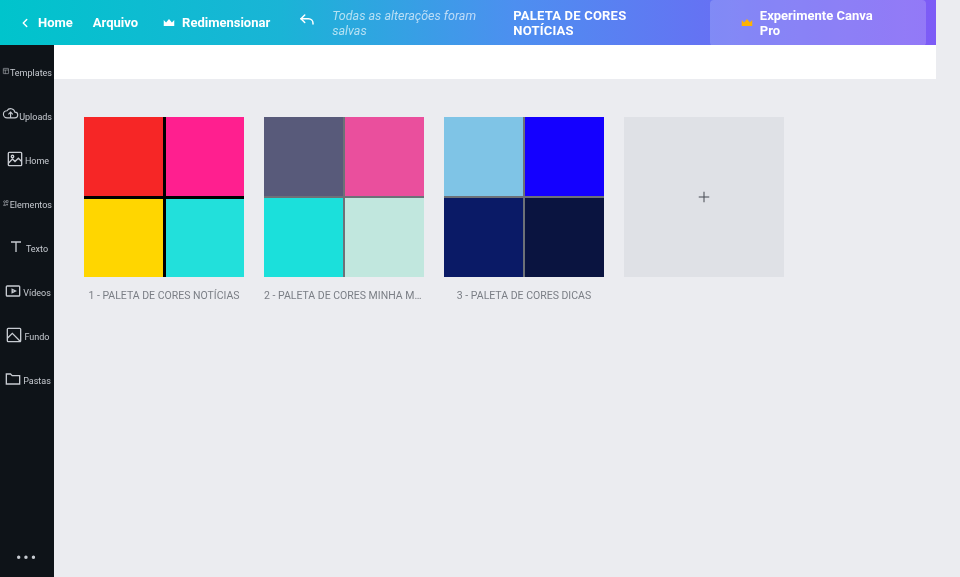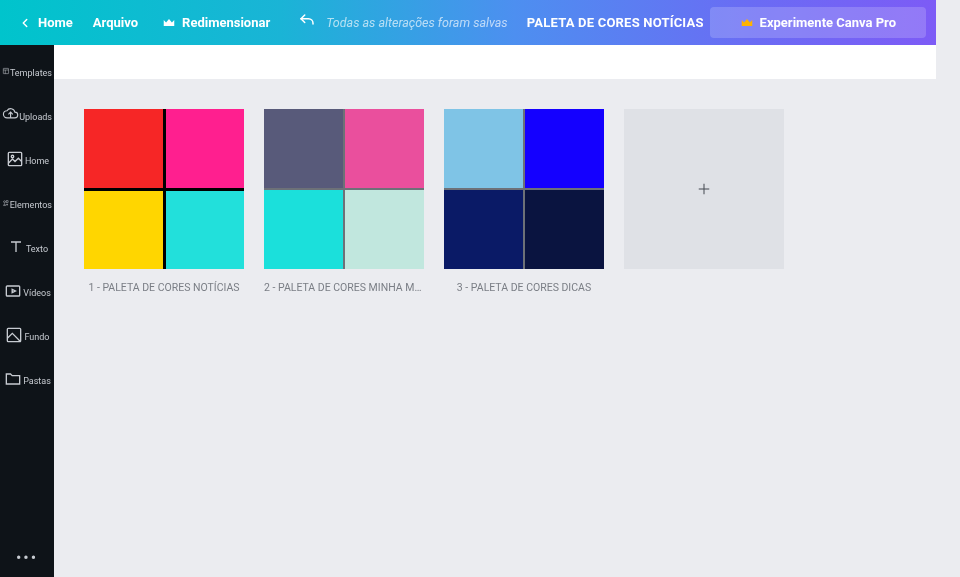--- a/index.html
+++ b/index.html
@@ -9,39 +9,39 @@
   
   .topbar { height: 45px; width: 100%; background: linear-gradient(90deg, #00c4cc 0%, #1ab4d6 30%, #4d8ff0 55%, #6a6cf4 80%, #7d5bf6 100%); display: flex; align-items: center; color: #fff; font-size: 13px; font-weight: 600; padding: 0 10px; }
   .topbar .back { display: flex; align-items: center; gap: 6px; cursor: pointer; padding: 6px 8px; border-radius: 4px; }
   .topbar .back svg { width: 14px; height: 14px; }
   .topbar .home-label { font-weight: 700; }
   .topbar .menu-item { padding: 6px 12px; cursor: pointer; font-weight: 700; }
   .topbar .resize-item { display: flex; align-items: center; gap: 6px; padding: 6px 12px; cursor: pointer; font-weight: 700; }
   .topbar .resize-item svg { width: 14px; height: 14px; }
   .topbar .undo-btn { padding: 6px 10px; cursor: pointer; margin-left: 6px; }
   .topbar .undo-btn svg { width: 18px; height: 18px; }
-  .topbar .save-status { color: rgba(255,255,255,0.65); font-style: italic; font-weight: 400; font-size: 12.5px; }
+  .topbar .save-status { color: rgba(255,255,255,0.65); font-style: italic; font-weight: 400; margin-left: 6px; font-size: 12.5px; }
   .topbar .spacer { flex: 1; }
-  .topbar .doc-title { font-weight: 700; font-size: 13px; margin-right: 6px; letter-spacing: 0.2px; }
+  .topbar .doc-title { font-weight: 700; font-size: 13px; margin-right: 20px; letter-spacing: 0.2px; }
   .topbar .pro-btn { background: rgba(255,255,255,0.18); border-radius: 4px; padding: 8px 30px; display: flex; align-items: center; gap: 6px; cursor: pointer; font-weight: 700; font-size: 13px; }
   .topbar .pro-btn svg { width: 14px; height: 14px; }
 
   
   .sidebar { position: absolute; top: 45px; left: 0; bottom: 0; width: 54px; background: #0e1318; display: flex; flex-direction: column; align-items: center; padding-top: 6px; }
   .sidebar .side-item { width: 54px; display: flex; flex-direction: row; align-items: center; justify-content: center; padding: 10px 2px; color: #c7cbd1; cursor: pointer; }
   .sidebar .side-item svg { width: 20px; height: 20px; margin-bottom: 4px; fill: none; stroke: #c7cbd1; stroke-width: 1.6; }
   .sidebar .label { font-size: 9px; color: #c7cbd1; text-align: center; line-height: 1; }
   .sidebar .more { margin-top: auto; padding: 14px 0 10px 0; color: #c7cbd1; cursor: pointer; }
   .sidebar .more span { font-size: 16px; letter-spacing: 2px; }
 
   
   .toolbar { position: absolute; top: 45px; left: 54px; right: 0; height: 35px; background: #ffffff; border-bottom: 1px solid #ebecf0; }
 
   
-  .canvas { position: absolute; top: 80px; left: 54px; right: 0; bottom: 0; background: #ebecf0; padding: 29px 30px; display: flex; gap: 20px; align-items: flex-start; }
+  .canvas { position: absolute; top: 80px; left: 54px; right: 0; bottom: 0; background: #ebecf0; padding: 37px 30px; display: flex; gap: 20px; align-items: flex-start; }
   .page-wrap { display: flex; flex-direction: column; align-items: center; }
   .page { width: 160px; height: 160px; background: #fff; display: grid; grid-template-columns: 1fr 1fr; grid-template-rows: 1fr 1fr; cursor: pointer; }
   .page .q { width: 100%; height: 100%; }
   .page-title { font-size: 10.5px; color: #7a7e85; margin-top: 12px; text-align: center; max-width: 160px; white-space: nowrap; overflow: hidden; text-overflow: ellipsis; }
 
   
   .page-black { gap: 3px; background: #000; }
   
   .page-grey { gap: 2px; background: #6d7178; }
 

